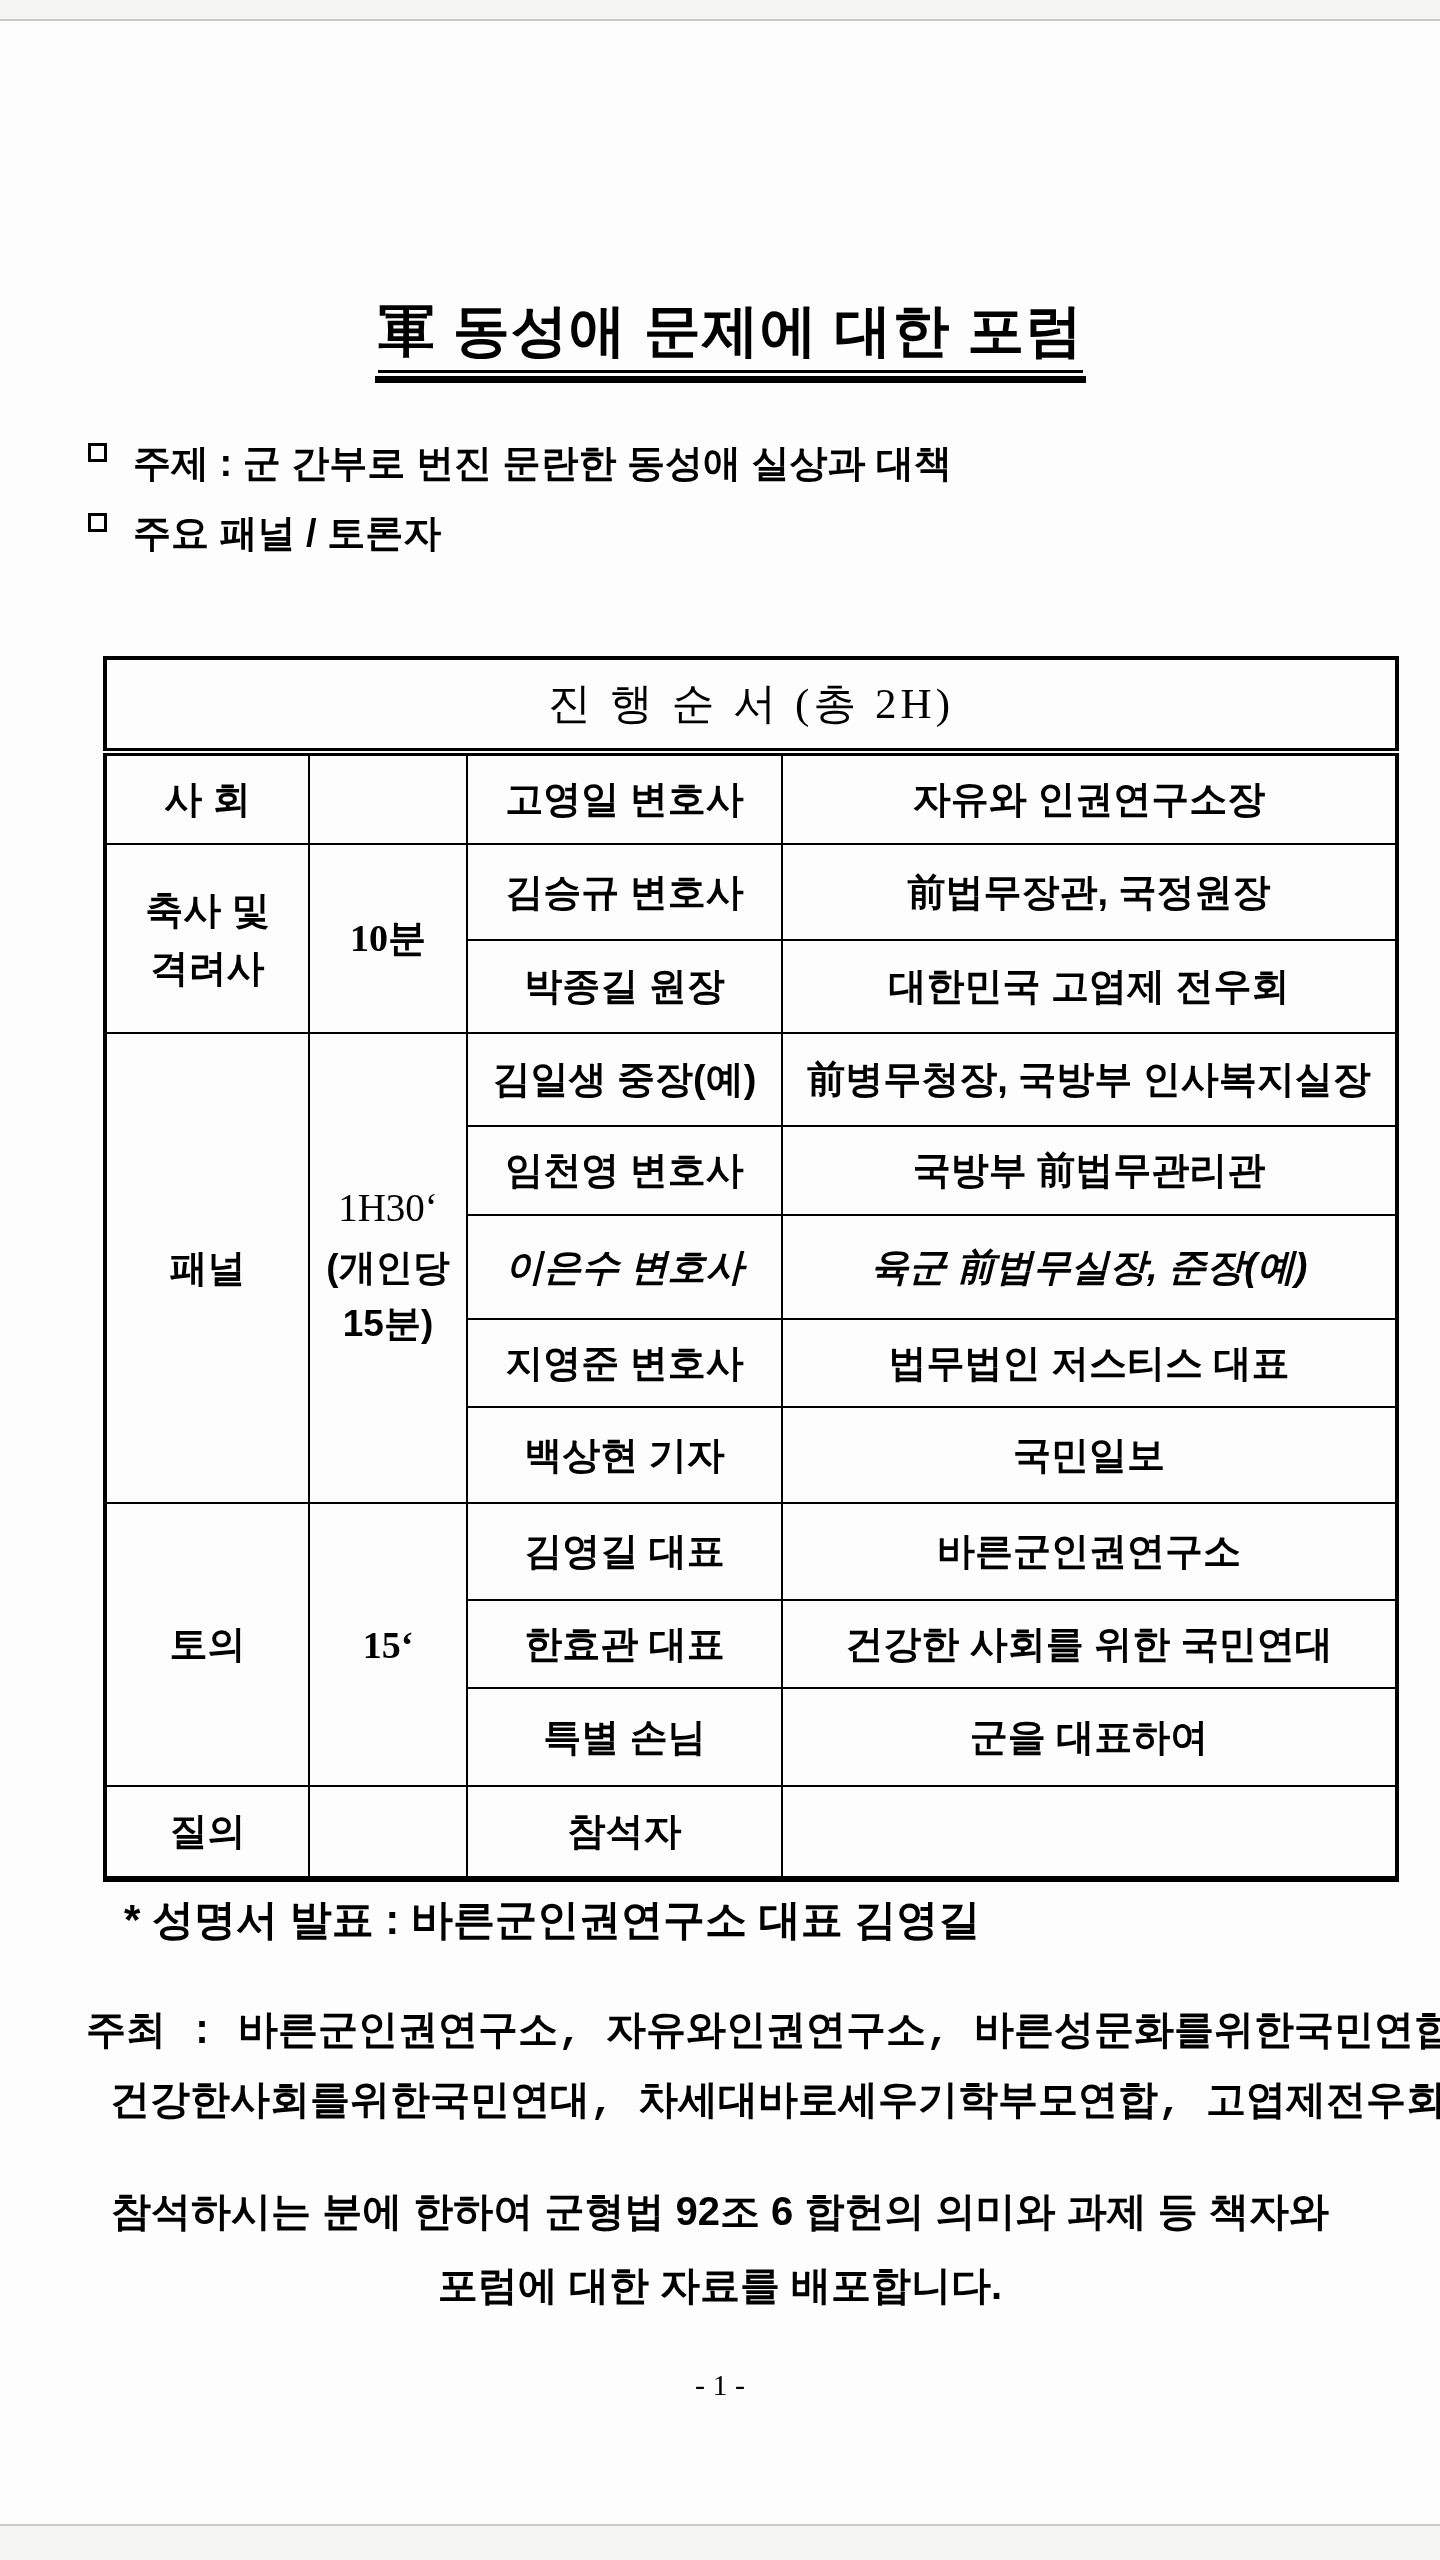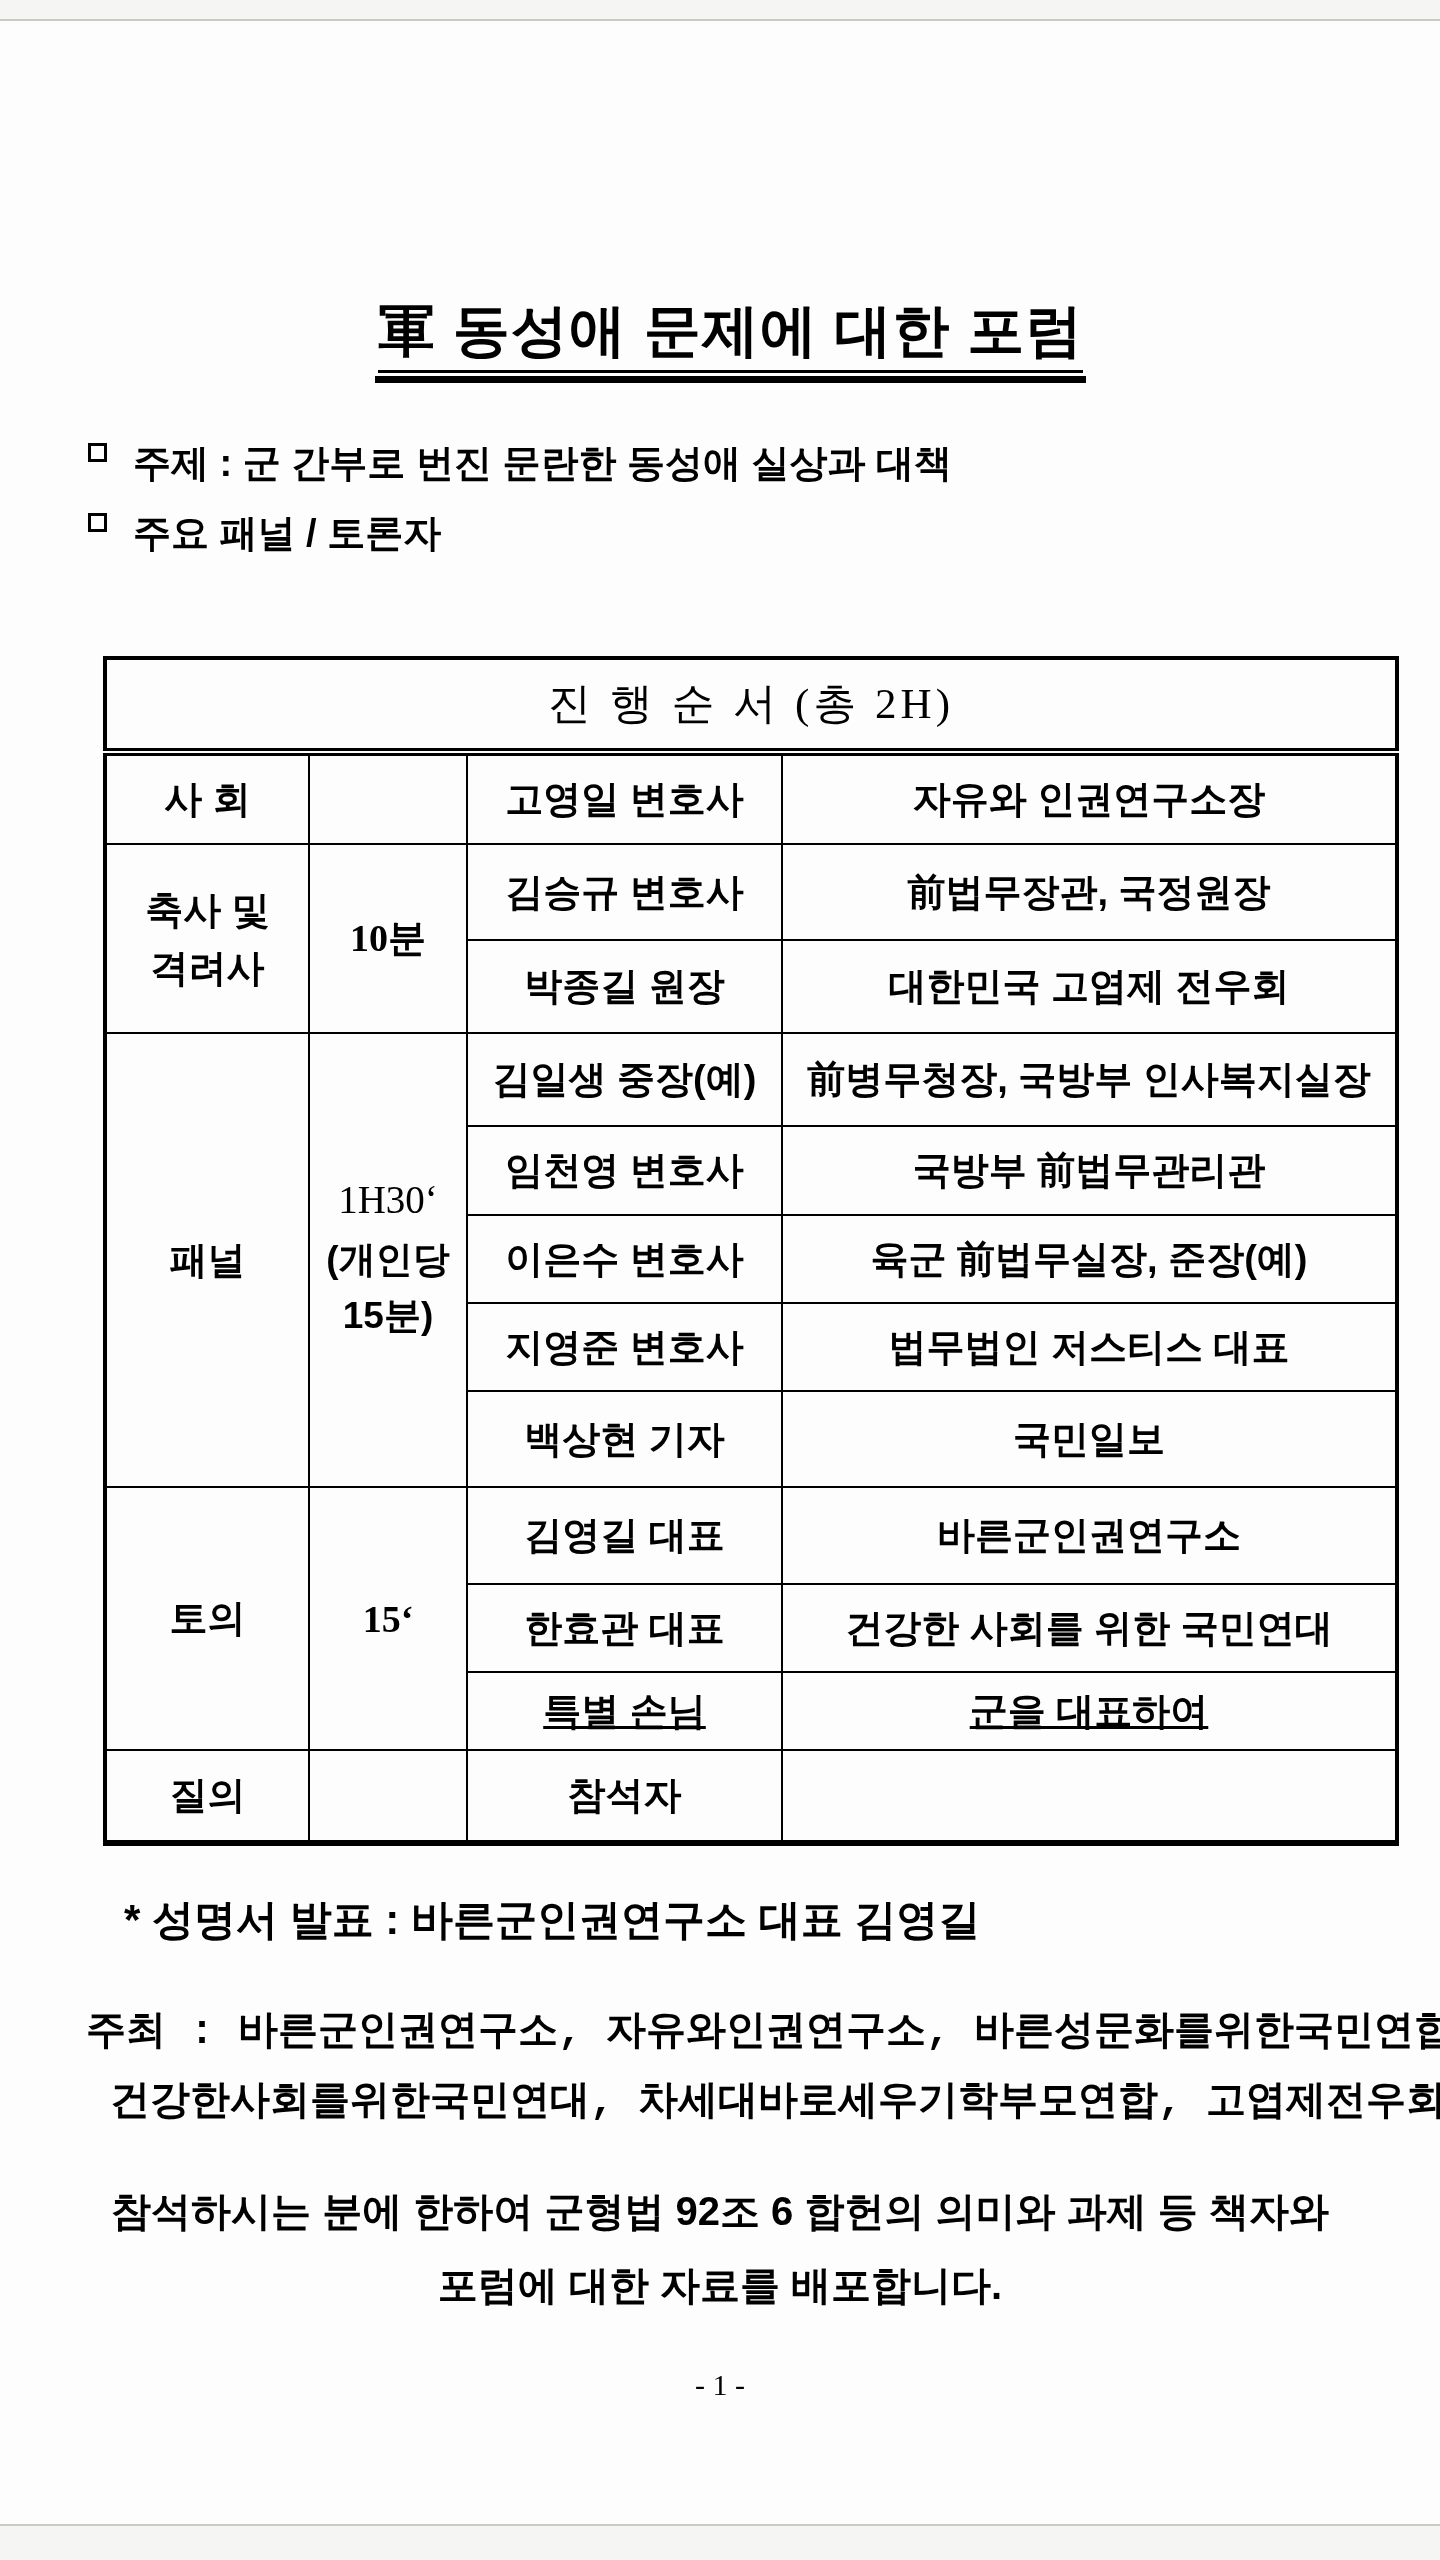--- a/index.html
+++ b/index.html
@@ -59,23 +59,23 @@
   }
   td.c-time .t-note {
     display:block; font-family:"Liberation Sans","DejaVu Sans",sans-serif;
     font-weight:bold; font-size:37px; line-height:56px; margin-top:10px;
   }
   .pre { white-space:pre-line; }
   td.c-stage.pre { line-height:58px; }
 
   .r-head { height:94px; }
   .r1 { height:92px; } .r2 { height:96px; } .r3 { height:93px; }
-  .r4 { height:93px; } .r5 { height:89px; } .r6 { height:88px; }
+  .r4 { height:93px; } .r5 { height:89px; } .r6 { height:104px;font-style:italic; }
   .r7 { height:88px; } .r8 { height:96px; } .r9 { height:97px; }
-  .r10 { height:88px; } .r11 { height:78px;text-decoration:underline; } .r12 { height:93px; }
+  .r10 { height:88px; } .r11 { height:98px; } .r12 { height:93px; }
 
   .statement {
     position:absolute; top:1892px; left:124px;
     font-size:42px; font-weight:bold; white-space:nowrap;
   }
   .host {
     position:absolute; top:2002px; left:86px;
     font-size:40px; font-weight:bold; white-space:nowrap;
   }
   .host .line { height:70px;font-family:Liberation Mono, monospace; }

